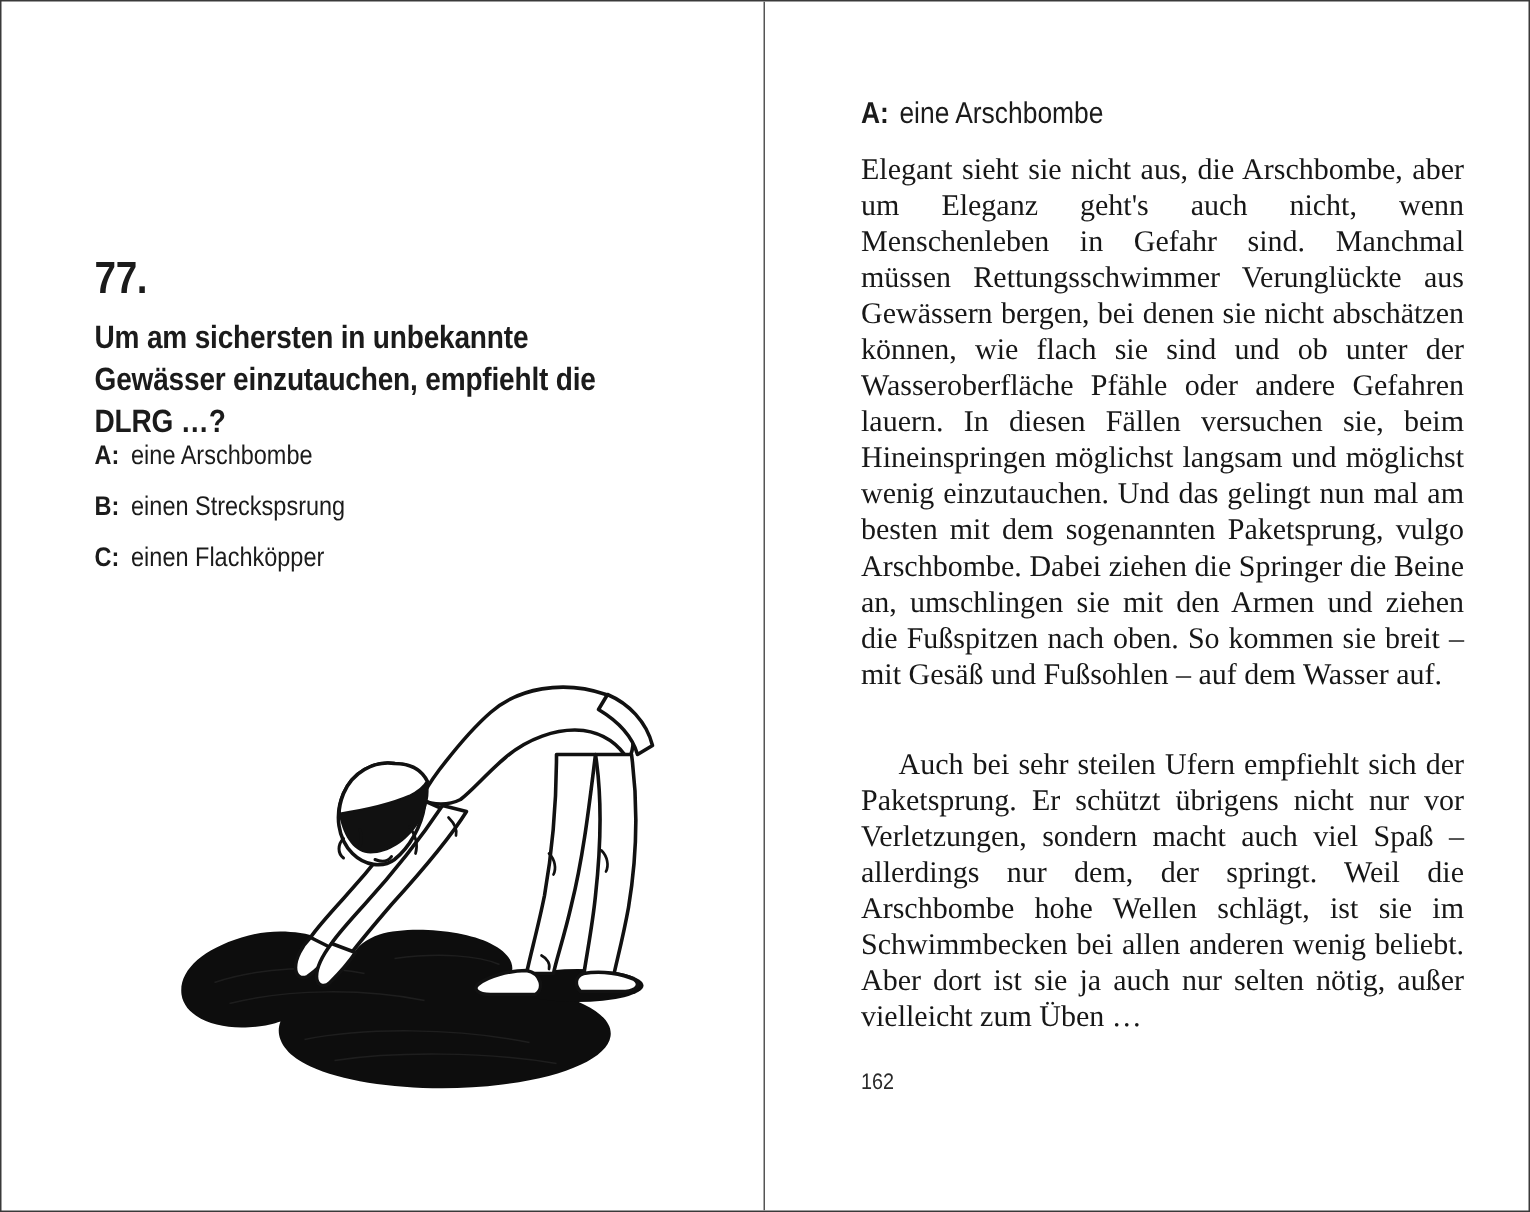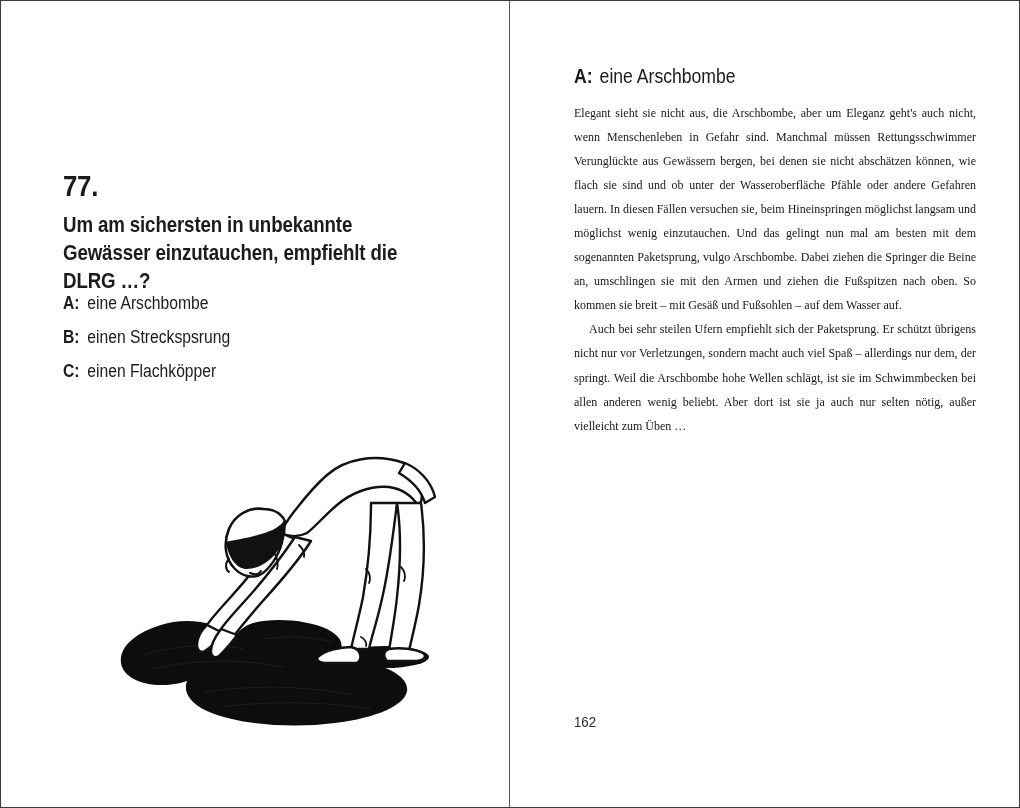--- a/index.html
+++ b/index.html
@@ -122,29 +122,29 @@
   }
   .answer-heading .ah-key { font-weight: bold; }
   .answer-heading .ah-text { font-weight: normal; margin-left: 8px; }
 
   .body-copy {
     position: absolute;
     left: 64px;
     top: 100px;
     width: 402px;
     font-family: "Liberation Serif", serif;
-    font-size: 12px;
+    font-size: 20px;
     line-height: 24.05px;
     color: #171717;
     text-align: justify;
     text-justify: inter-word;
     hyphens: manual;
   }
   .body-copy p { margin: 0; }
-  .body-copy p + p { text-indent: 1.25em; }
+  .body-copy p + p { text-indent: 1.25em; margin-top: 36px; }
 
   .folio {
     position: absolute;
     left: 64px;
     top: 712px;
     font-family: "Liberation Sans", sans-serif;
     font-size: 15px;
     color: #2a2a2a;
     transform: scaleX(0.88);
     transform-origin: left top;

